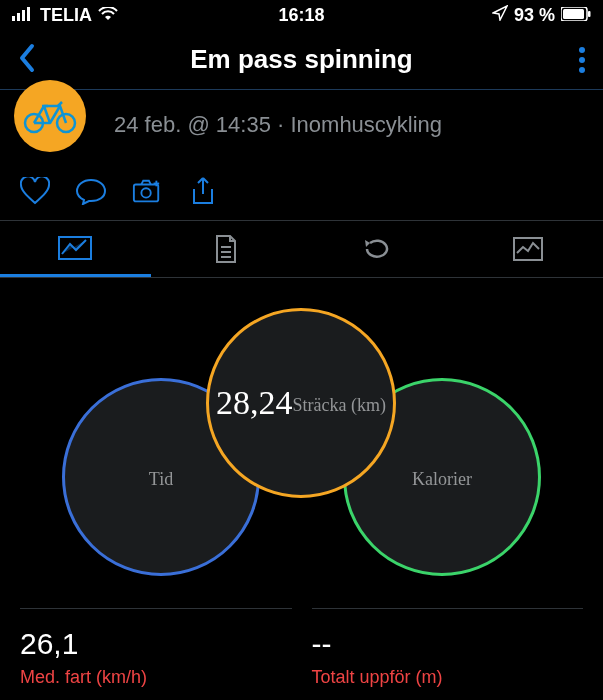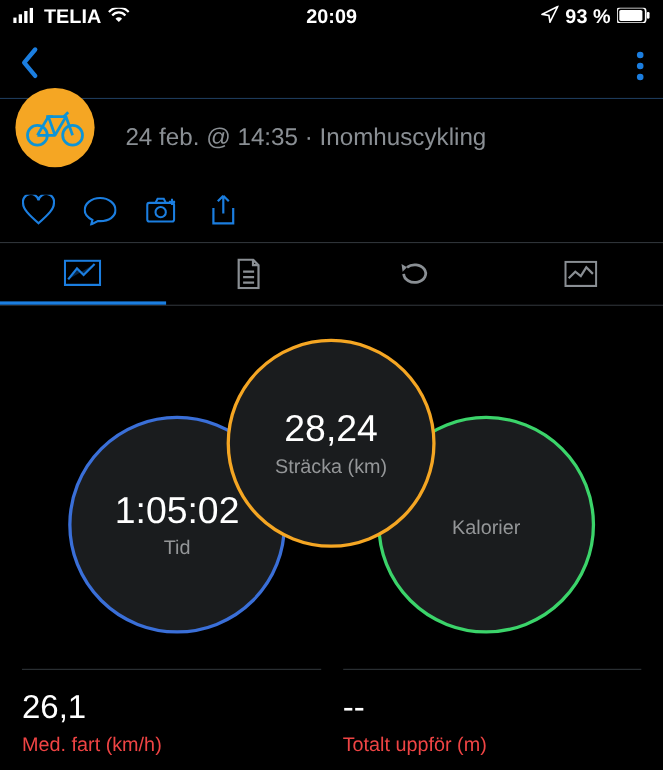--- a/index.html
+++ b/index.html
@@ -88,21 +88,21 @@
   
   .circles {
     position: relative;
     height: 290px;
     margin-top: 30px;
   }
   .circle {
     position:absolute;
     border-radius:50%;
     background: #1a1c1e;
-    display:flex; flex-direction:column; align-items:center; justify-content:center;
+    display:flex; align-items:center; justify-content:center;font-family:Liberation Serif, serif;
   }
   .circle .value { font-size: 34px; font-weight: 400; }
   .circle .label { font-size: 18px; color:#949698; margin-top:4px; }
 
   .circle-time {
     width: 198px; height: 198px;
     left: 62px; top: 70px;
     border: 3px solid #3a6fd8;
   }
   .circle-dist {
@@ -148,21 +148,21 @@
     </span>
     <span>TELIA</span>
     <span>
       <svg width="20" height="14" viewBox="0 0 20 14">
           <path d="M10 13 L7 10 A4 4 0 0 1 13 10 Z" fill="#fff"></path>
           <path d="M4 7 A8 8 0 0 1 16 7" stroke="#fff" stroke-width="2" fill="none"></path>
           <path d="M1 4 A12 12 0 0 1 19 4" stroke="#fff" stroke-width="2" fill="none"></path>
         </svg>
     </span>
   </div>
-  <div class="status-center">20:09</div>
+  <div class="status-center">16:18</div>
   <div class="status-right">
     <span>
       <svg width="16" height="16" viewBox="0 0 16 16">
           <path d="M1 8 L15 1 L8 15 L7 9 Z" fill="none" stroke="#fff" stroke-width="1.5"></path>
         </svg>
     </span>
     <span>93 %</span>
     <span>
       <svg width="30" height="14" viewBox="0 0 30 14">
           <rect x="0" y="0" width="26" height="14" rx="3" fill="none" stroke="#fff" stroke-width="1.5"></rect>
@@ -172,20 +172,21 @@
     </span>
   </div>
 </div>
 
 <div class="nav-bar">
   <div class="back-chevron">
     <svg width="18" height="30" viewBox="0 0 18 30">
         <path d="M14 3 L4 15 L14 27" stroke="#1b7ee0" stroke-width="4" fill="none" stroke-linecap="round" stroke-linejoin="round"></path>
       </svg>
   </div>
+  <div class="nav-title">Em pass spinning</div>
   <div class="more-dots">
     <span></span>
       <span></span>
       <span></span>
   </div>
 </div>
 
 <div class="meta-row">
   <div class="avatar">
     <svg width="56" height="36" viewBox="0 0 56 36">
@@ -255,21 +256,20 @@
   <div class="tab">
     <svg width="30" height="24" viewBox="0 0 30 24">
         <rect x="1" y="1" width="28" height="22" stroke="#8a8f94" stroke-width="2" fill="none"></rect>
         <path d="M4 16 L10 10 L15 14 L20 6 L26 12" stroke="#8a8f94" stroke-width="2" fill="none"></path>
       </svg>
   </div>
 </div>
 
 <div class="circles">
   <div class="circle circle-time">
-    <div class="value">1:05:02</div>
     <div class="label">Tid</div>
   </div>
   <div class="circle circle-cal">
     <div class="label">Kalorier</div>
   </div>
   <div class="circle circle-dist">
     <div class="value">28,24</div>
     <div class="label">Sträcka (km)</div>
   </div>
 </div>

